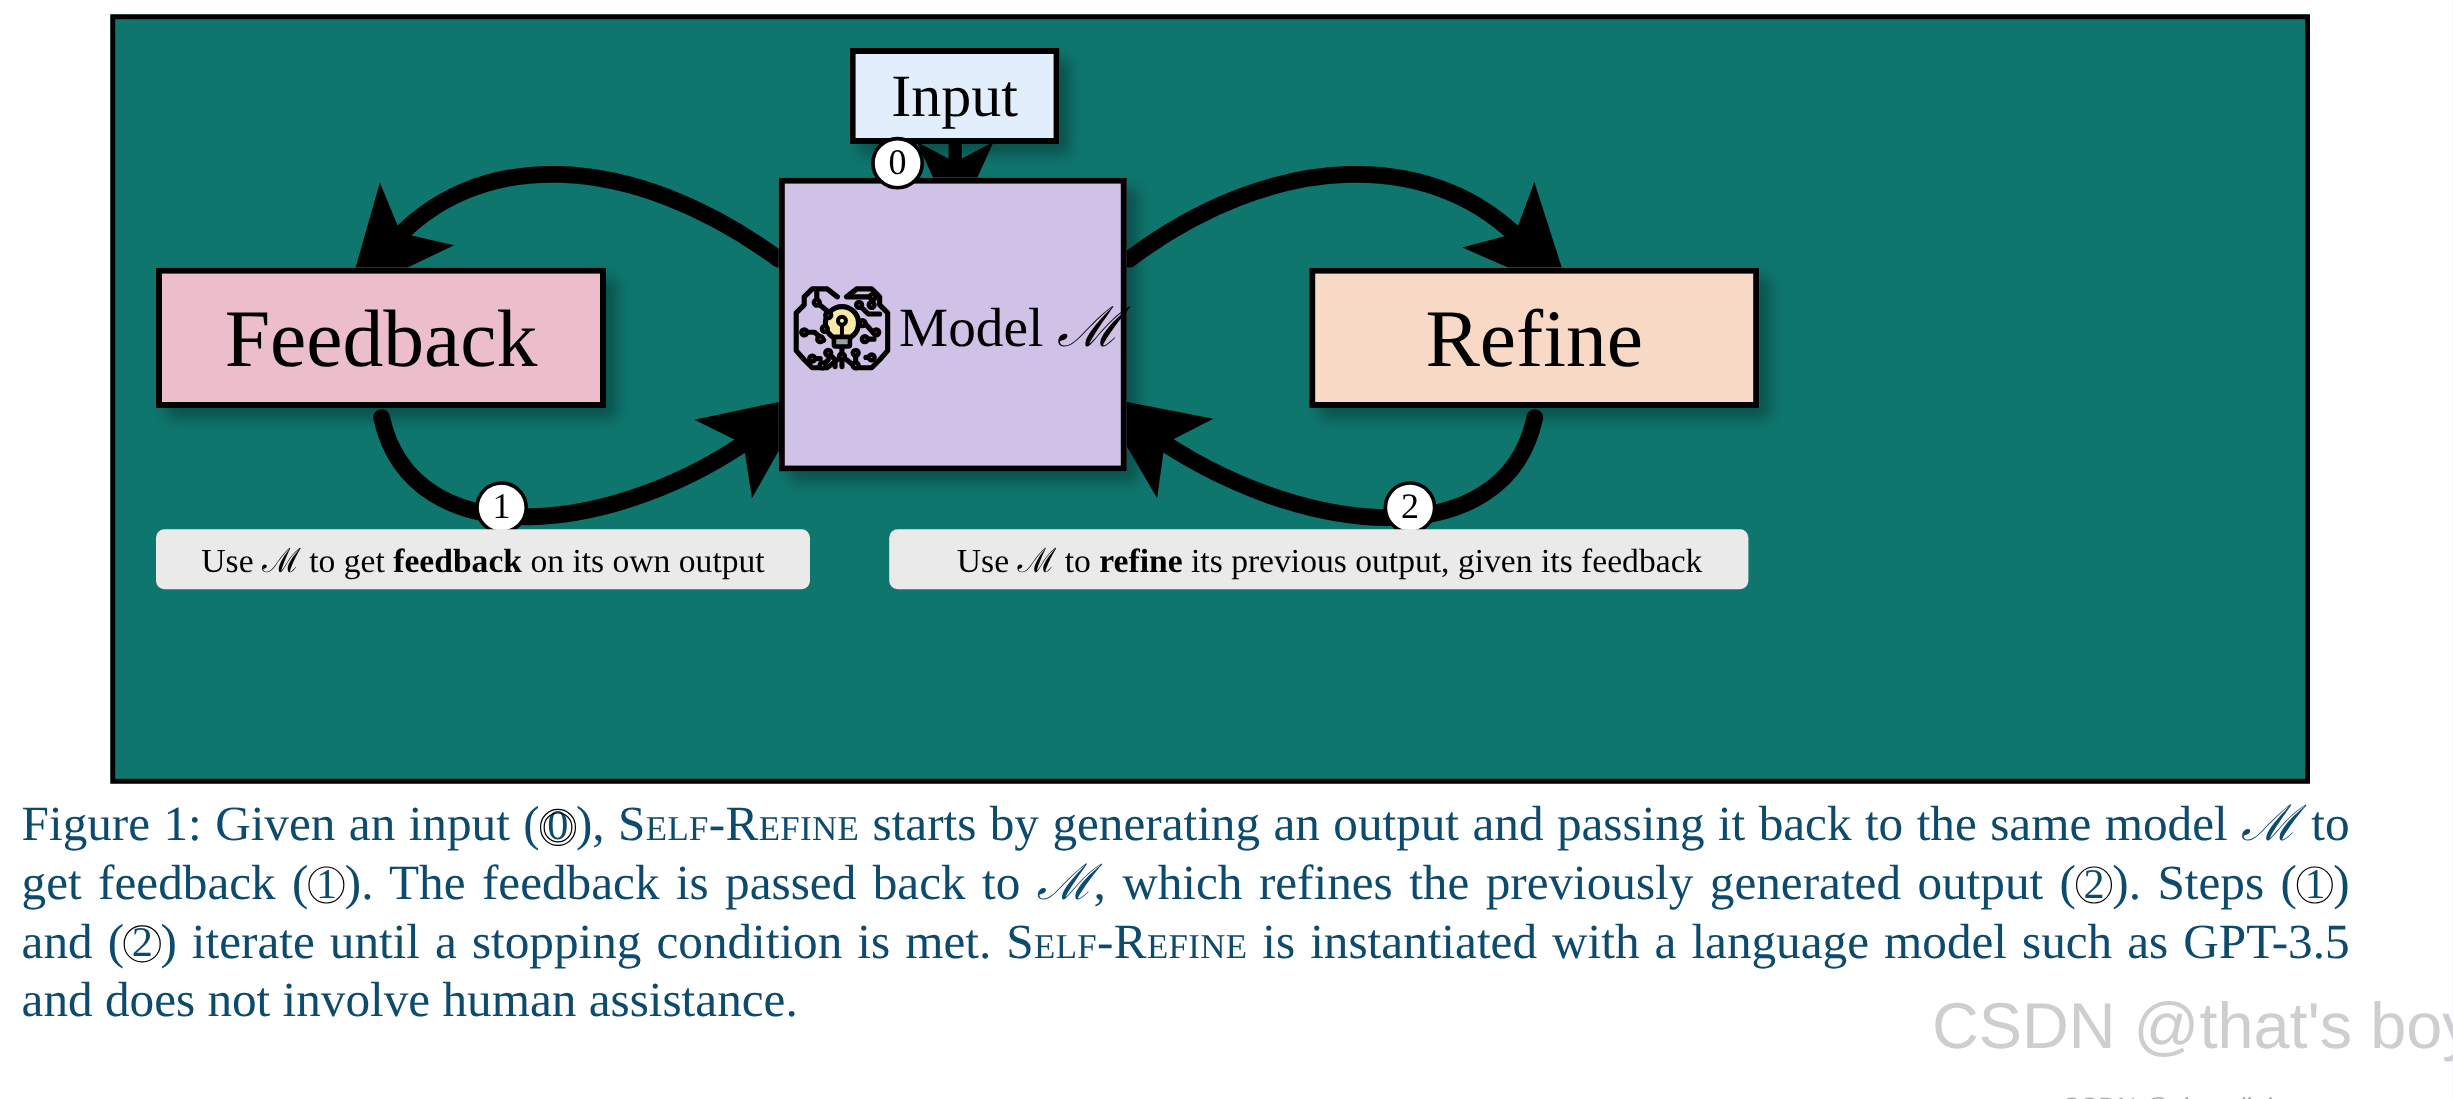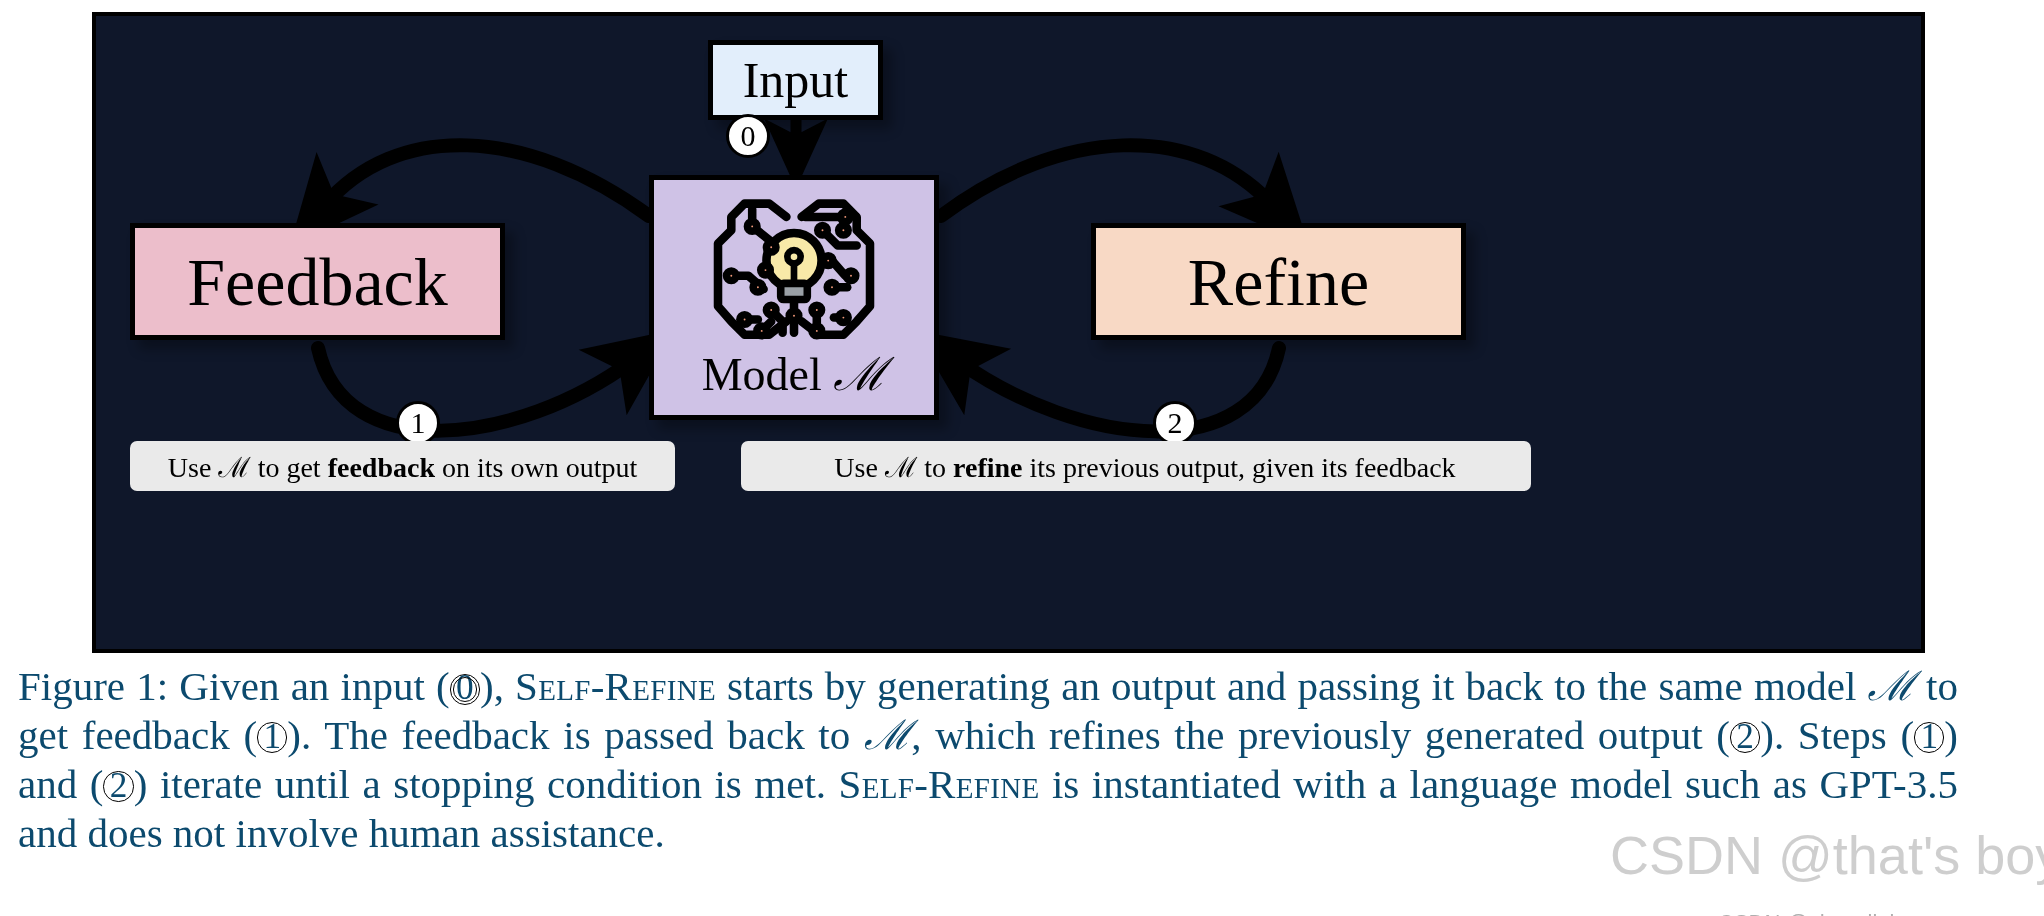--- a/index.html
+++ b/index.html
@@ -16,21 +16,21 @@
   }
 
   
   #figure-frame {
     position: absolute;
     left: 92px;
     top: 12px;
     width: 1833px;
     height: 641px;
     border: 4px solid #000000;
-    background: #0f172a;
+    background: #0f766e;
     box-sizing: border-box;
   }
 
   
   .node-box {
     position: absolute;
     border: 5px solid #000000;
     box-sizing: border-box;
     display: flex;
     align-items: center;
@@ -70,25 +70,25 @@
     top: 207px;
     width: 375px;
     height: 117px;
     background: #f8d9c5;
   }
   #refine-box .node-label { font-size: 68px; }
 
   
   #model-box {
     left: 553px;
-    top: 159px;
+    top: 132px;
     width: 290px;
     height: 245px;
     background: #cfc2e6;
-    flex-direction: column;
+    flex-direction: row;
     justify-content: flex-start;
     padding-top: 8px;
   }
   #model-icon-wrap {
     width: 190px;
     height: 168px;
     display: block;
   }
   #model-box .node-label {
     font-size: 46px;
@@ -139,21 +139,21 @@
     justify-content: center;
     font-family: "Liberation Serif", "DejaVu Serif", serif;
     font-size: 28px;
     color: #000000;
     white-space: nowrap;
     padding: 0 14px;
     box-sizing: border-box;
     height: 50px;
   }
   #chip-feedback { left: 34px;  top: 425px; width: 545px; }
-  #chip-refine   { left: 645px; top: 425px; width: 790px; padding-left: 32px; }
+  #chip-refine   { left: 645px; top: 425px; width: 716px; padding-left: 32px; }
   .chip-bold { font-weight: bold; }
 
   
   #figure-caption {
     position: absolute;
     left: 18px;
     top: 662px;
     width: 1940px;
     font-family: "Liberation Serif", "DejaVu Serif", serif;
     font-size: 41px;

